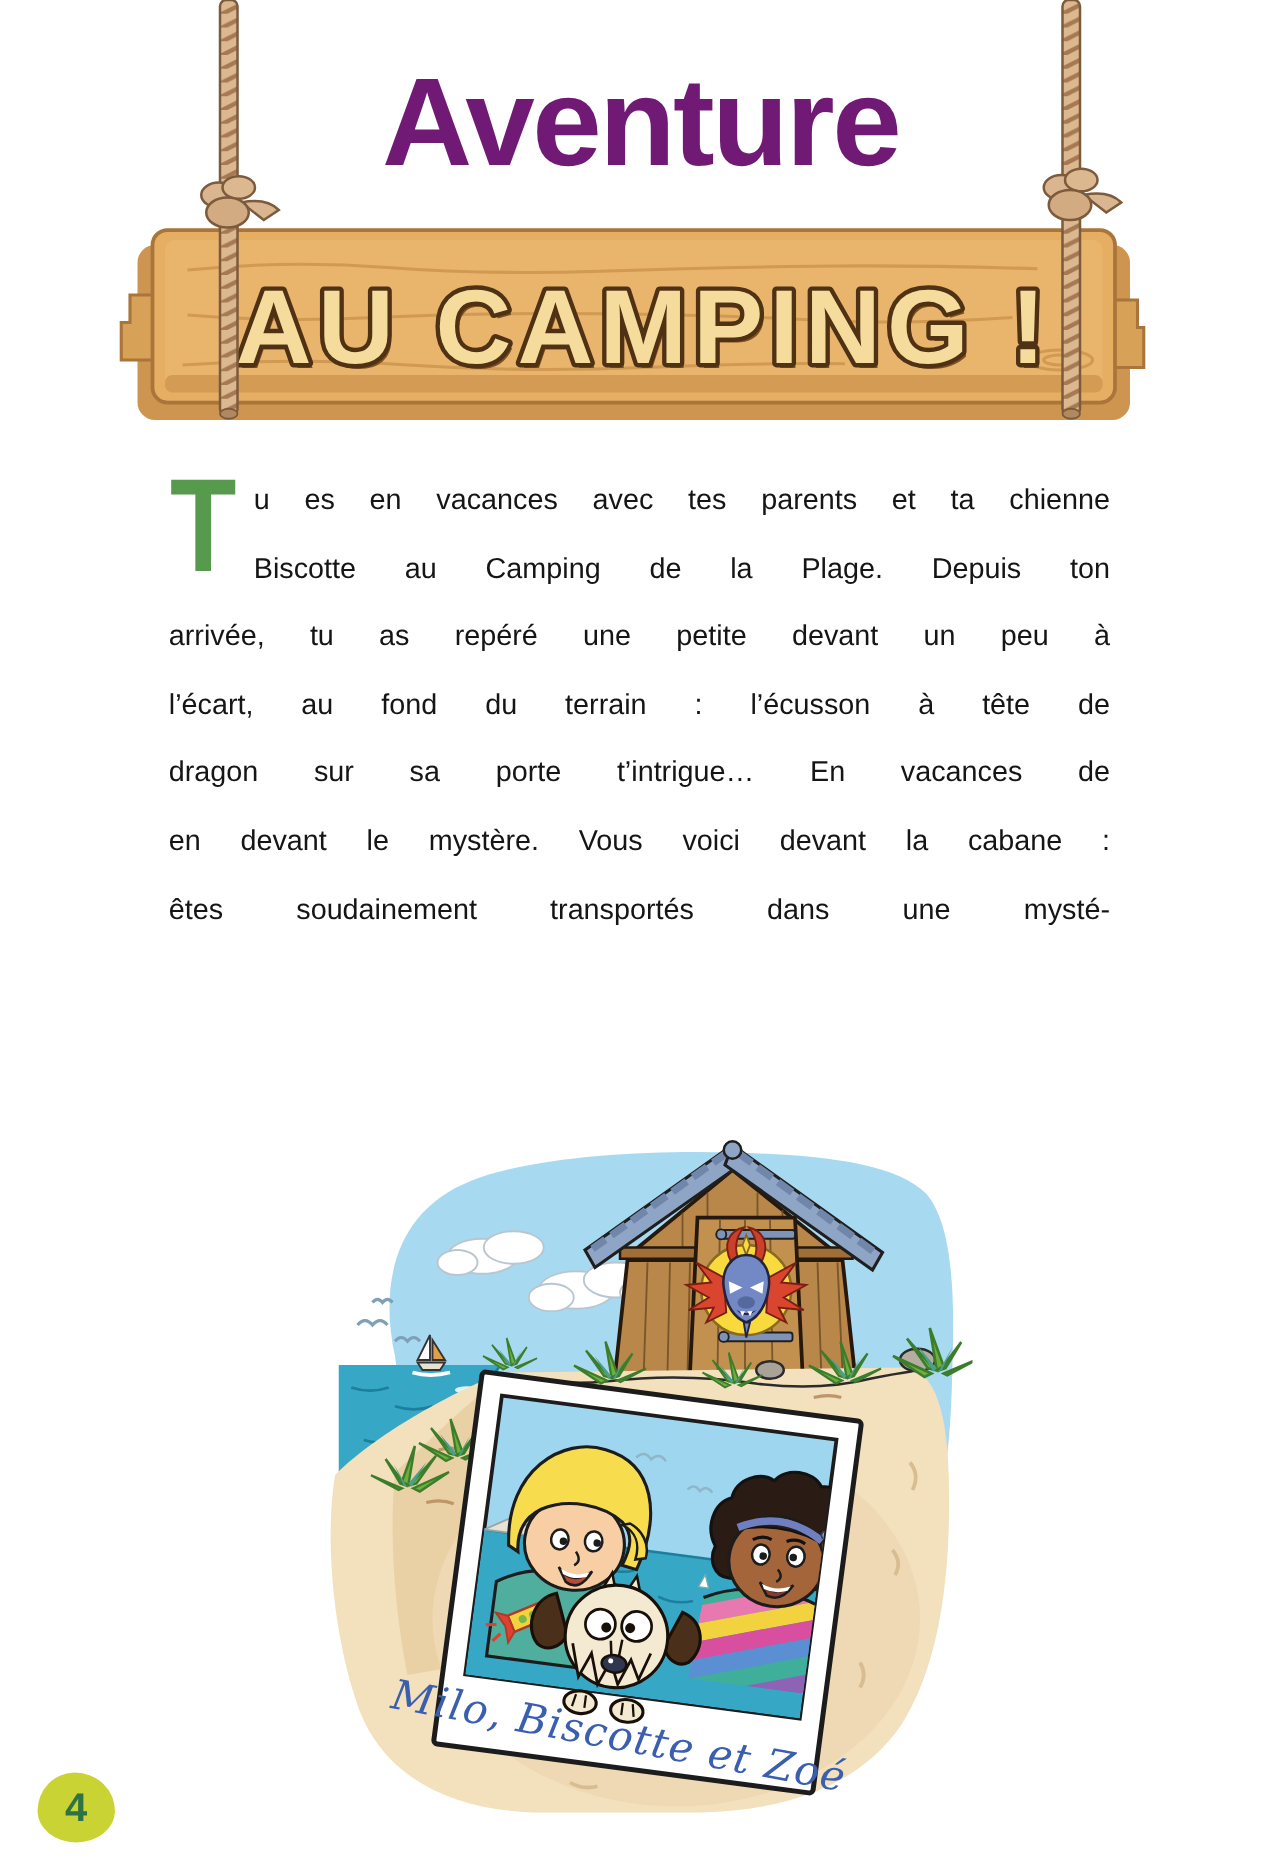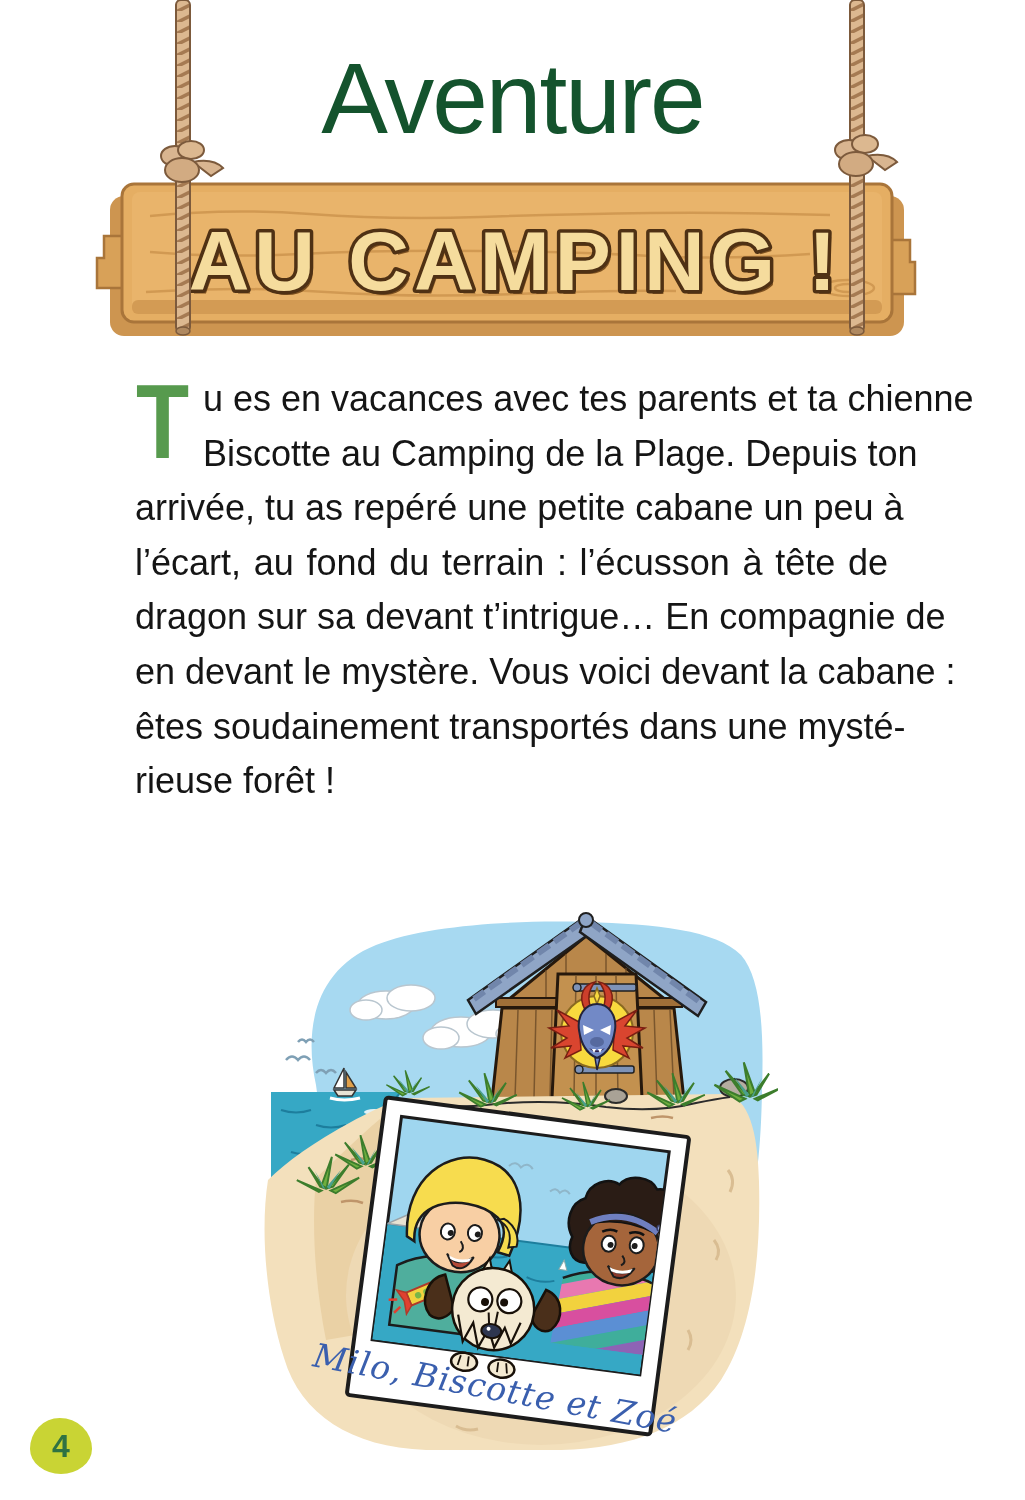--- a/index.html
+++ b/index.html
@@ -2,27 +2,27 @@
 <html><head>
 <meta charset="utf-8">
 <style>
   html,body{margin:0;padding:0;background:#ffffff;}
   .page{
     position:relative;width:1025px;height:1500px;background:#ffffff;overflow:hidden;
     font-family:"Liberation Sans",sans-serif;
   }
   .title{
     position:absolute;top:48px;left:0;width:100%;text-align:center;
-    font-size:100px;font-weight:normal;letter-spacing:-2px;color:#14532d;line-height:1;
+    font-size:100px;font-weight:bold;letter-spacing:-2px;color:#701a75;line-height:1;
     margin:0;
   }
   .header-svg{position:absolute;top:0;left:0;}
   .intro{
     position:absolute;left:135px;top:372px;width:753px;
-    font-size:36px;color:#151515;
+    font-size:23px;color:#151515;
   }
   .dropcap{
     position:absolute;left:136px;top:368px;
     font-size:106px;line-height:1;font-weight:bold;color:#579a4e;
     transform:scaleX(.82);transform-origin:left top;
   }
   .line{
     height:54.6px;line-height:54.6px;white-space:nowrap;
     text-align:justify;text-align-last:justify;
   }
@@ -94,26 +94,25 @@
       </g>
     </g>
   </svg>
 
   <h1 class="title">Aventure</h1>
 
   <div class="dropcap">T</div>
   <div class="intro">
     <div class="line indent">u es en vacances avec tes parents et ta chienne</div>
     <div class="line indent">Biscotte au Camping de la Plage. Depuis ton</div>
-    <div class="line">arrivée, tu as repéré une petite cabane un peu à</div>
+    <div class="line">arrivée, tu as repéré une petite devant un peu à</div>
     <div class="line">l’écart, au fond du terrain : l’écusson à tête de</div>
-    <div class="line">dragon sur sa devant t’intrigue… En compagnie de</div>
+    <div class="line">dragon sur sa porte t’intrigue… En vacances de</div>
     <div class="line">en devant le mystère. Vous voici devant la cabane :</div>
     <div class="line">êtes soudainement transportés dans une mysté-</div>
-    <div class="line last">rieuse forêt !</div>
   </div>
 
   <svg class="illu" width="522" height="545" viewBox="0 0 522 545">
     <defs>
       <clipPath id="photoClip">
           <rect x="-135" y="-133" width="270" height="225"></rect>
         </clipPath>
       <clipPath id="zshirt">
           <path d="M-52,34 C-30,22 -6,20 10,24 C30,22 48,30 60,44 L60,100 L-56,100 Z"></path>
         </clipPath>

